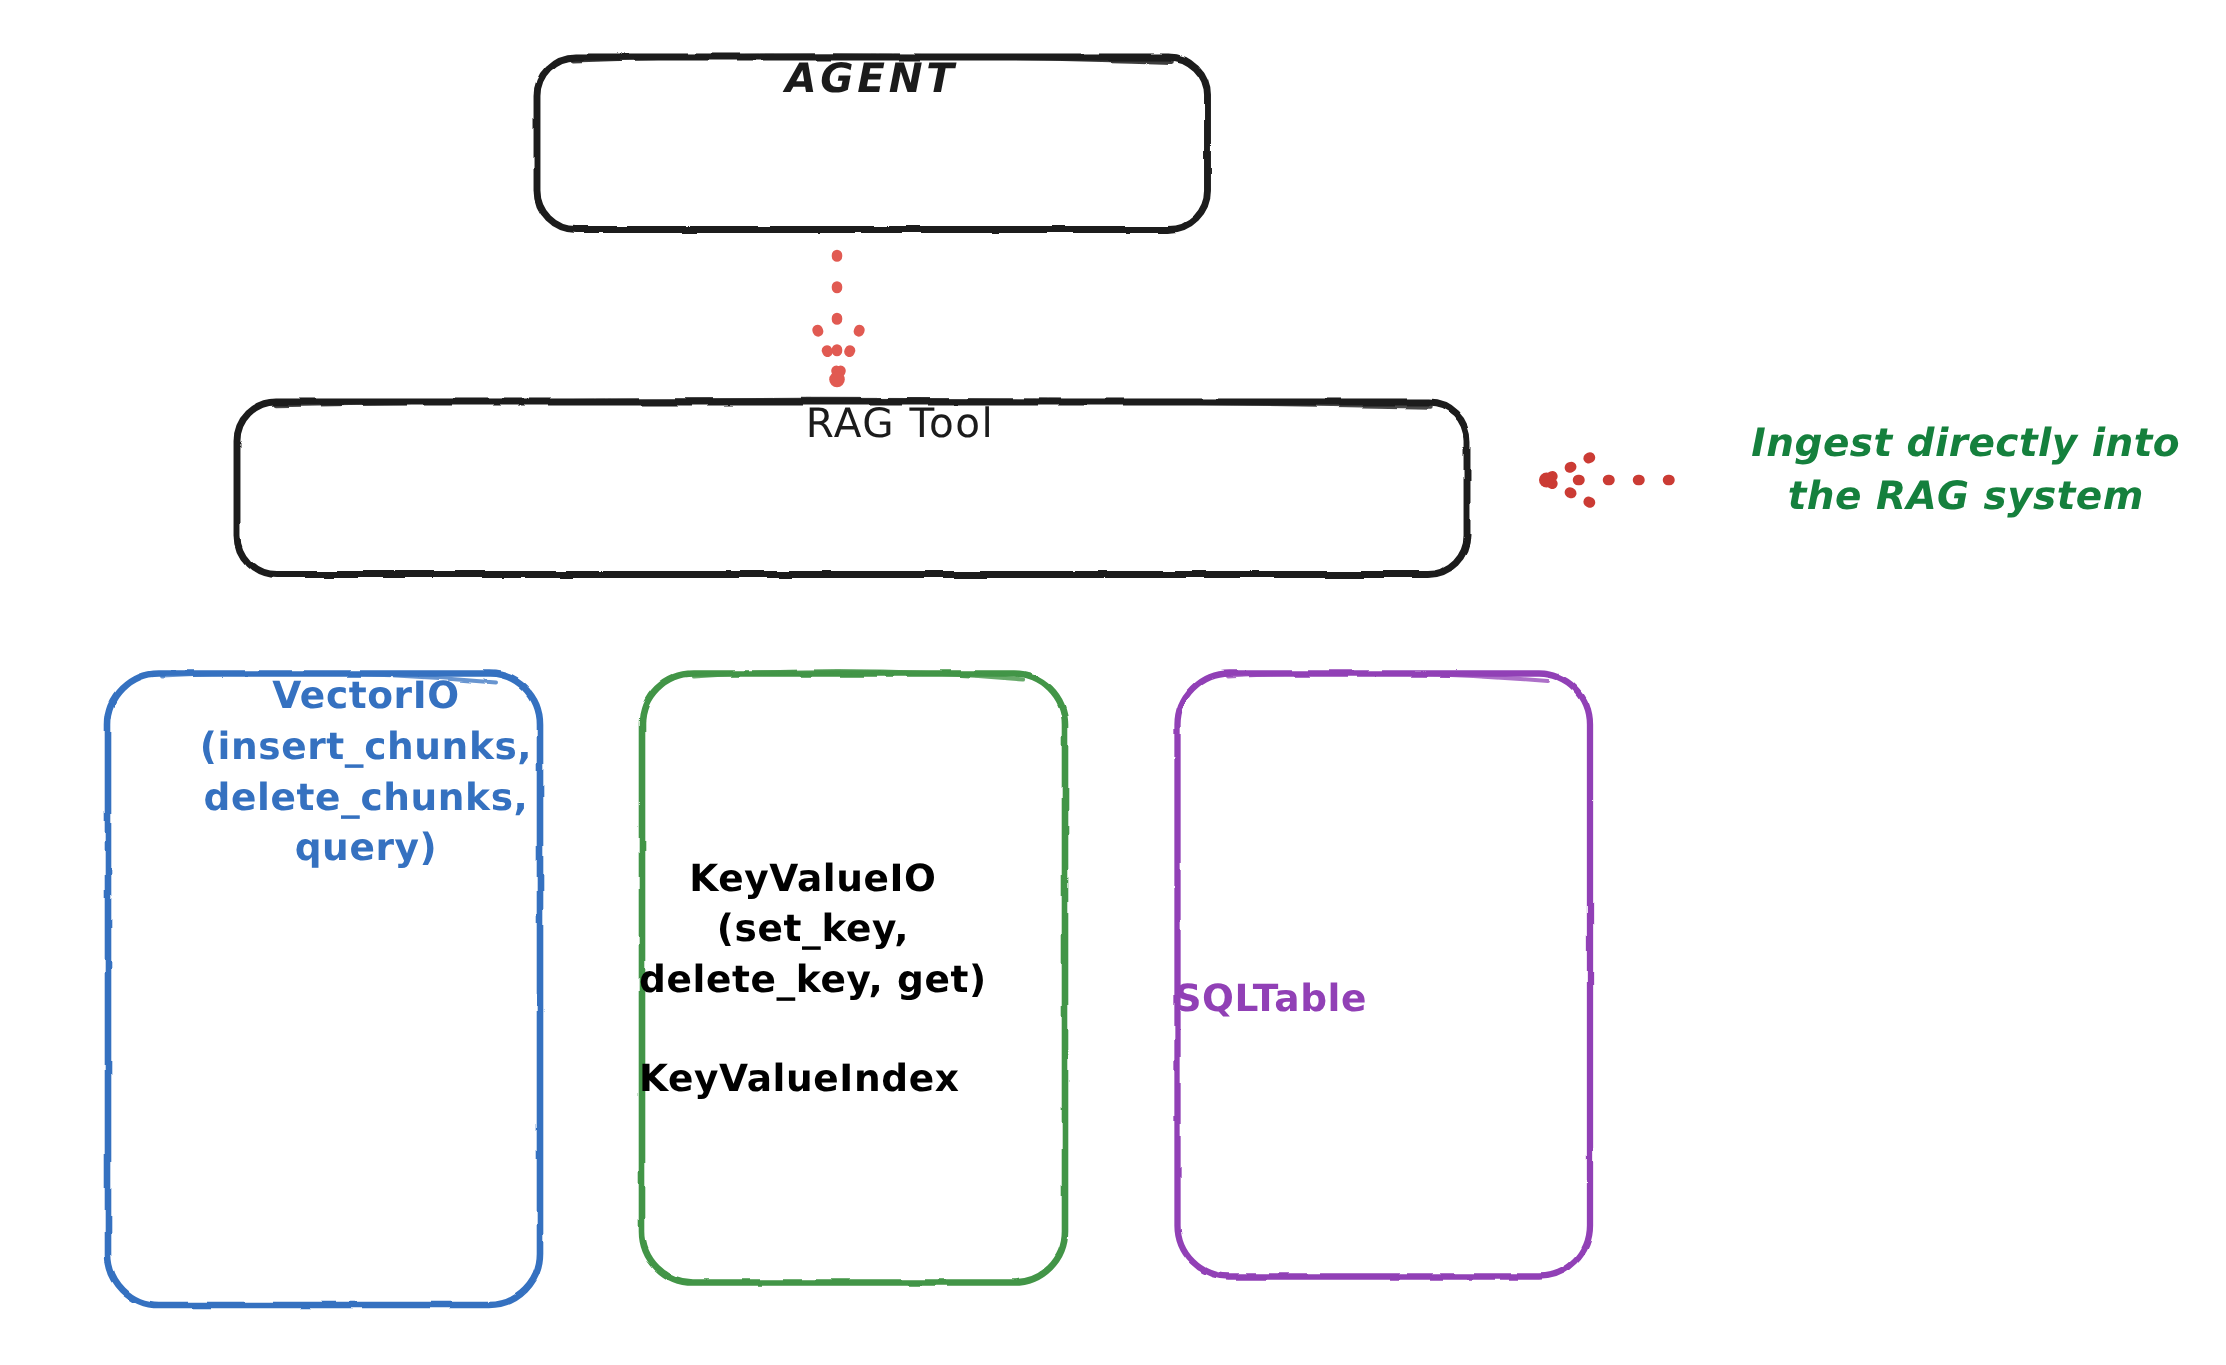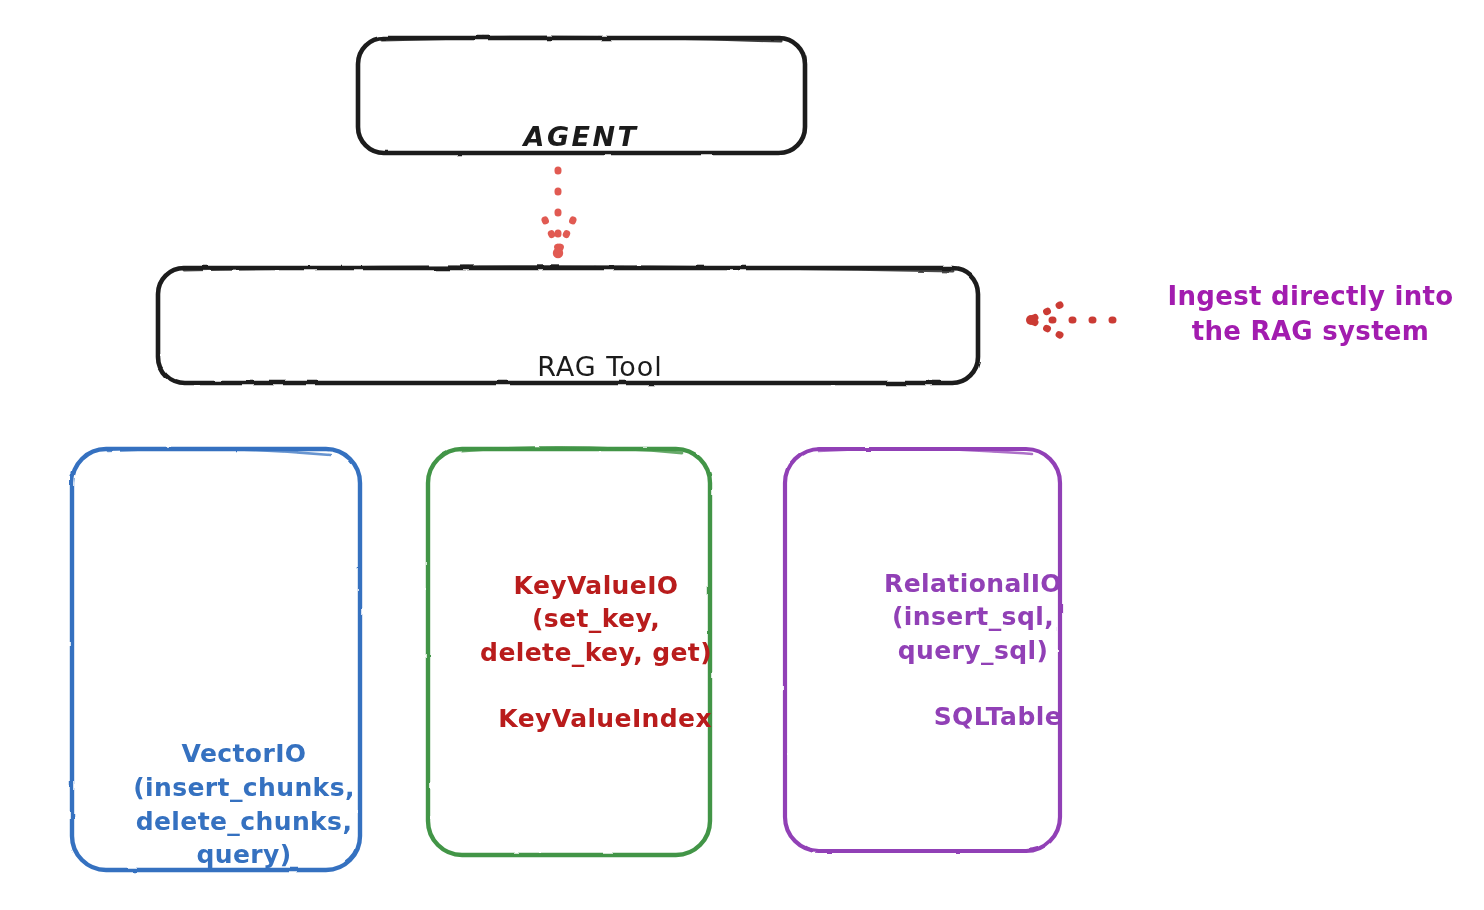--- a/index.html
+++ b/index.html
@@ -20,21 +20,21 @@
     inset: 0;
     width: 1484px;
     height: 910px;
   }
 
   
   .node {
     position: absolute;
     box-sizing: border-box;
     display: flex;
-    align-items: flex-end;
+    align-items: flex-start;
     justify-content: center;
     text-align: center;
     background: transparent;
   }
 
   .node .label {
     position: relative;
     z-index: 2;
     line-height: 1.28;
     white-space: pre-line;
@@ -99,36 +99,37 @@
     font-size: 25px;
     font-weight: 600;
     line-height: 1.35;
     letter-spacing: 0.4px;
   }
   .leaf .label.secondary {
     margin-top: 32px;
   }
 
   .blue-text   { color: #3571c0; }
-  .green-text  { color: #b91c1c; }
+  .green-text  { color: #000000; }
   .purple-text { color: #9140b6; }
 
   
   #ingest-annotation {
     position: absolute;
     left: 1143px;
     top: 279px;
     width: 335px;
-    color: #a21caf;
+    color: #15803d;
     font-size: 26px;
     font-weight: 600;
     line-height: 1.35;
     text-align: center;
     letter-spacing: 0.3px;
     white-space: pre-line;
+    font-style: italic;
   }
 </style>
 </head>
 <body>
 
 <svg id="canvas" viewBox="0 0 1484 910" xmlns="http://www.w3.org/2000/svg">
   <defs>
     <filter id="rough" x="-6%" y="-20%" width="112%" height="140%">
       <feTurbulence type="fractalNoise" baseFrequency="0.035" numOctaves="2" seed="7" result="n"></feTurbulence>
       <feDisplacementMap in="SourceGraphic" in2="n" scale="2.4" xChannelSelector="R" yChannelSelector="G"></feDisplacementMap>
@@ -195,20 +196,17 @@
 </div>
 
 <div class="node leaf" id="keyvalueio-node">
   <span class="label green-text">KeyValueIO
 (set_key,
 delete_key, get)</span>
   <span class="label secondary green-text">KeyValueIndex</span>
 </div>
 
 <div class="node leaf" id="relationalio-node">
-  <span class="label purple-text">RelationalIO
-(insert_sql,
-query_sql)</span>
   <span class="label secondary purple-text">SQLTable</span>
 </div>
 
 <div id="ingest-annotation">Ingest directly into
 the RAG system</div>
 
 </body></html>

